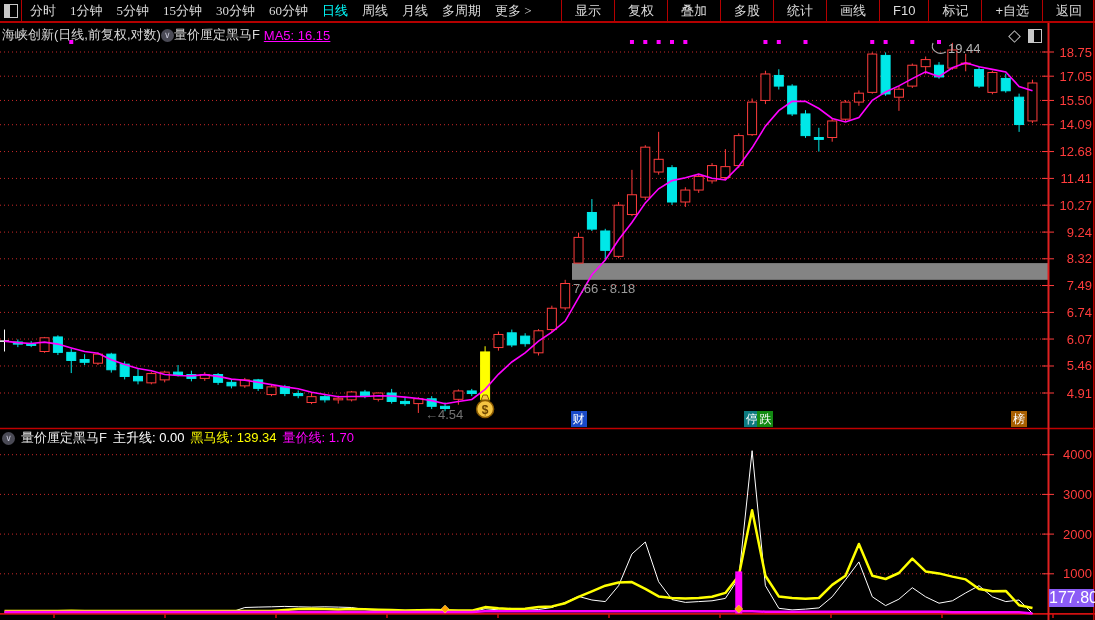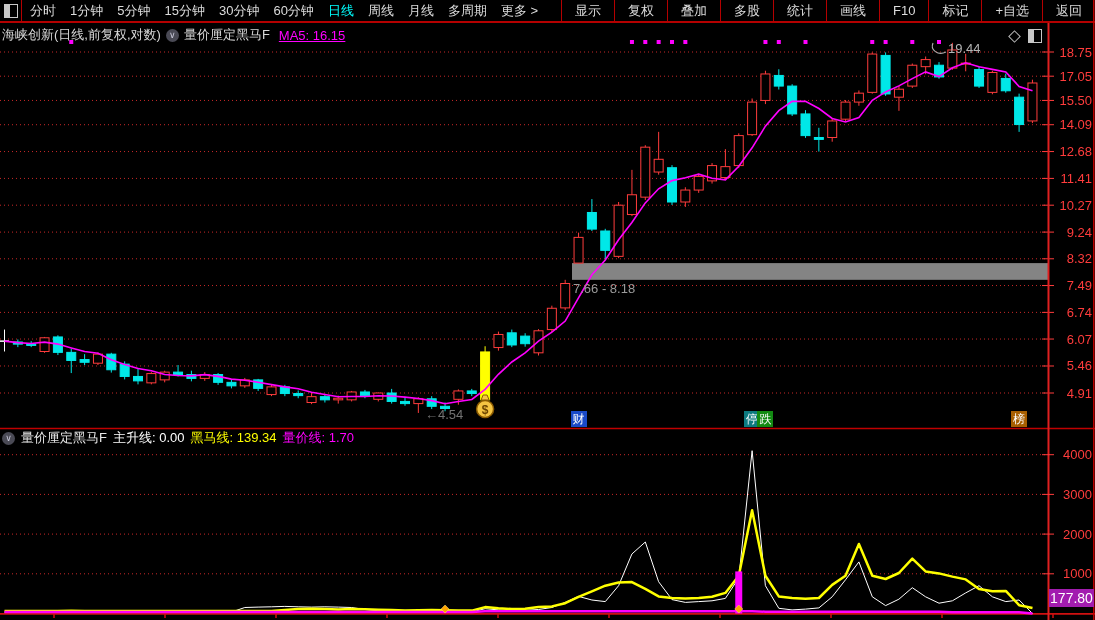--- a/index.html
+++ b/index.html
@@ -8,45 +8,45 @@
     position:relative;width:1095px;height:620px;background:#000;overflow:hidden;
     font-family:"Liberation Sans","DejaVu Sans",sans-serif;
   }
   
   .topbar{position:absolute;left:0;top:0;width:1095px;height:23px;background:#000;
           border-bottom:2px solid #b40000;display:flex;align-items:center;}
   .tb-icon-box{width:22px;height:21px;display:flex;align-items:center;justify-content:center;
                border-right:1px solid #b40000;flex:0 0 auto;}
   .split-icon{width:14px;height:14px;border:1px solid #c8c8c8;position:relative;}
   .split-icon::before{content:"";position:absolute;left:0;top:0;width:5px;height:100%;background:#c8c8c8;}
-  .tb-left{display:flex;align-items:center;gap:14px;padding-left:8px;color:#dcdcdc;font-size:13px;}
+  .tb-left{display:flex;align-items:center;gap:14px;padding-left:8px;color:#dcdcdc;font-size:13px;font-family:Liberation Serif, serif;}
   .tb-left .tb-item{cursor:default;white-space:nowrap;}
   .tb-left .tb-item.active{color:#00ffff;}
   .tb-right{position:absolute;right:0;top:0;height:21px;display:flex;align-items:center;color:#dcdcdc;font-size:13px;}
   .tb-right .tb-item{padding:0 13px;border-left:1px solid #b40000;height:21px;line-height:21px;white-space:nowrap;}
   
-  .chart-header{position:absolute;left:2px;top:26px;display:flex;align-items:center;gap:5px;
+  .chart-header{position:absolute;left:2px;top:26px;display:flex;align-items:center;
                 font-size:13px;color:#d8d8d8;z-index:5;}
   .drop-circle{width:13px;height:13px;border-radius:50%;background:#4a4a55;color:#c8c8d8;
                font-size:9px;line-height:12px;text-align:center;display:inline-block;}
   .ma5{color:#ff00ff;margin-left:4px;text-decoration:underline;}
   .corner-icons{position:absolute;left:1010px;top:29px;display:flex;gap:9px;align-items:center;z-index:5;}
   .diamond-icon{width:9px;height:9px;border:1px solid #b8b8b8;transform:rotate(45deg);}
   
   .band-label{position:absolute;left:573px;top:281px;color:#9a9a9a;font-size:13px;z-index:4;}
   .low-callout{position:absolute;left:425px;top:407px;color:#737373;font-size:13px;z-index:4;}
   .high-callout{position:absolute;left:948px;top:41px;color:#b4b4b4;font-size:13px;z-index:4;}
   .event-label{position:absolute;top:411px;height:16px;line-height:16px;padding:0 2px;
                color:#fff;font-size:12px;z-index:6;}
   
   .sub-header{position:absolute;left:2px;top:429px;display:flex;align-items:center;gap:6px;
               font-size:13px;color:#e8e8e8;z-index:5;}
   .sub-header .leg{white-space:nowrap;}
-  .last-value-box{position:absolute;left:1049px;top:589px;width:45px;height:18px;background:#a21caf;
-                  color:#fff;font-size:14px;line-height:18px;text-align:center;z-index:6;}
+  .last-value-box{position:absolute;left:1049px;top:589px;width:45px;height:18px;background:#8b5cf6;
+                  color:#fff;font-size:16px;line-height:18px;text-align:center;z-index:6;}
   svg text{font-family:"Liberation Sans","DejaVu Sans",sans-serif;}
 </style>
 </head>
 <body>
 
 <div class="screen">
 
   <div class="topbar">
     <div class="tb-icon-box">
       <div class="split-icon"></div>

